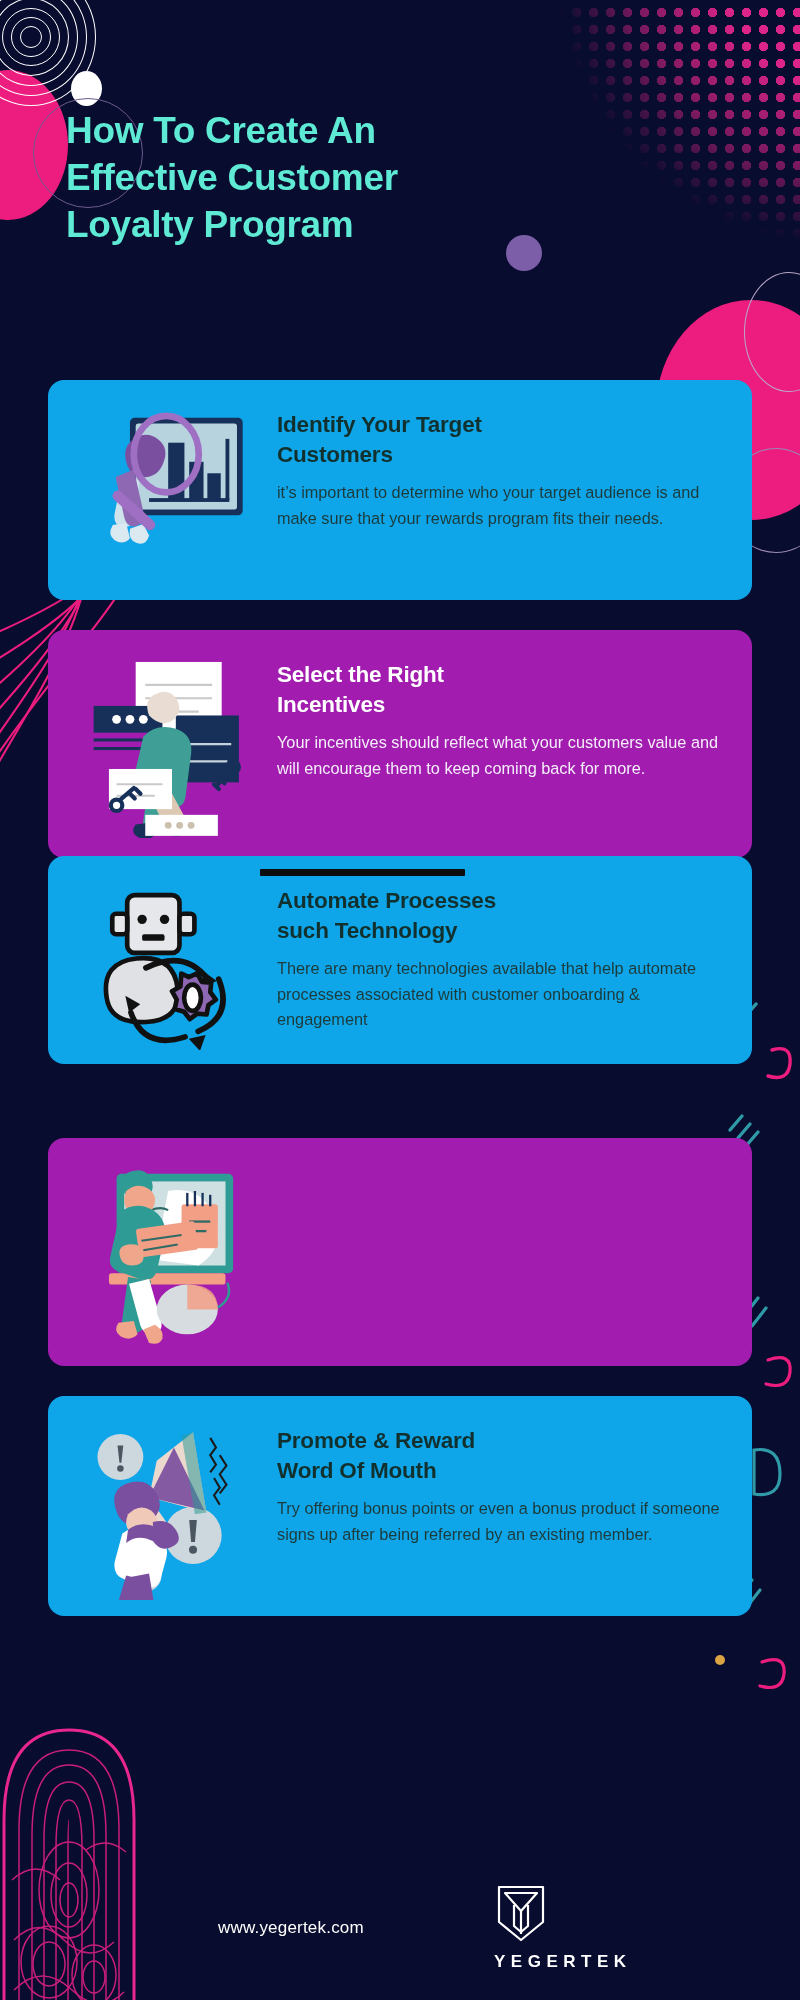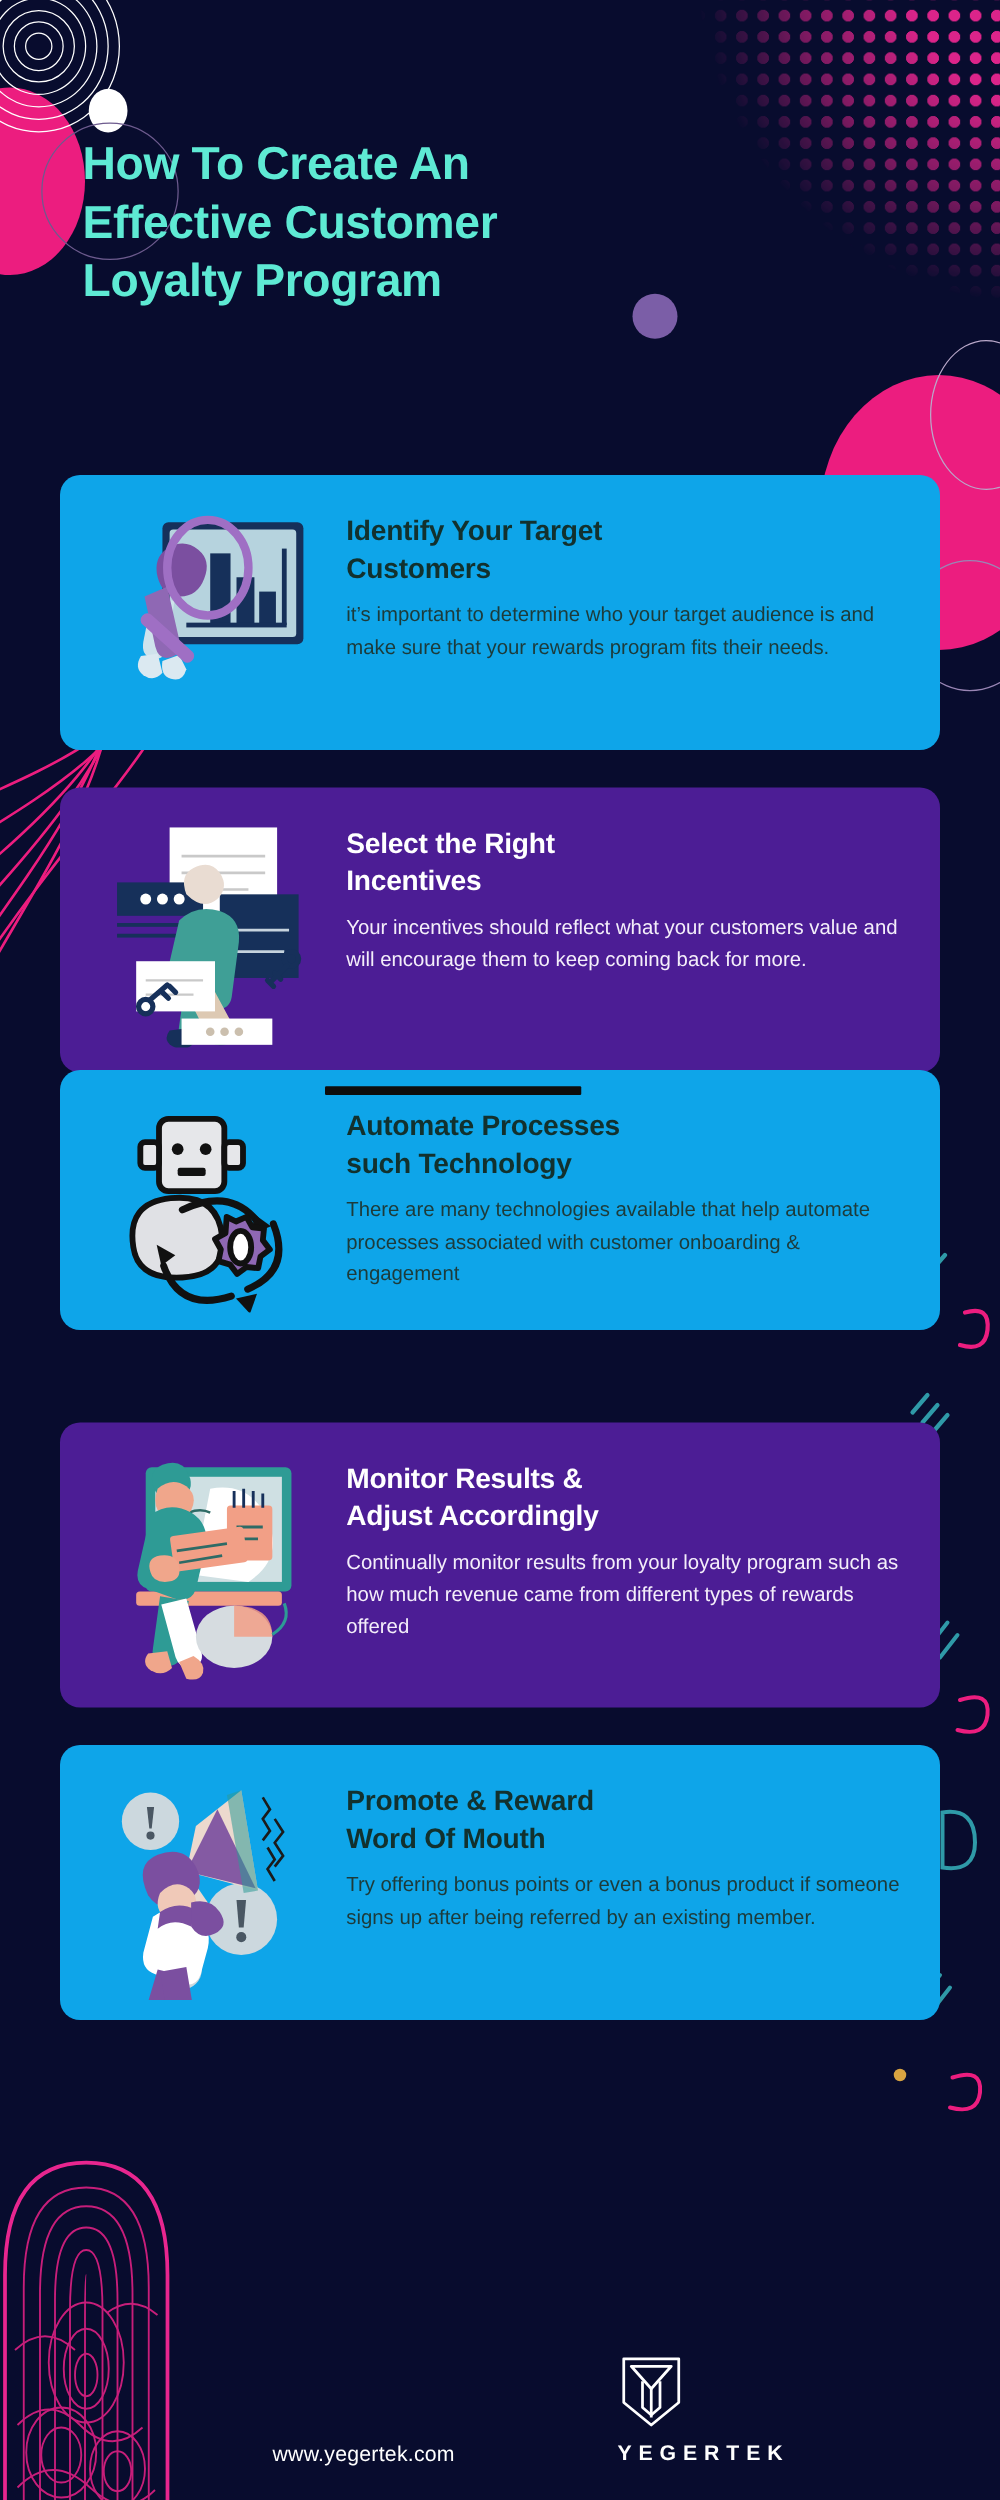--- a/index.html
+++ b/index.html
@@ -70,21 +70,21 @@
     letter-spacing:-0.3px;
   }
 
   
   .cards { position:absolute; left:0; top:0; width:800px; z-index:5; }
   .card {
     position:absolute; left:48px; width:704px; border-radius:16px;
     display:flex; align-items:flex-start; padding:26px 30px 26px 26px;
   }
   .card.light { background:#0ea5e9; }
-  .card.purple { background:#4c1d95; }
+  .card.purple { background:#a21caf; }
 
   .card-art { width:195px; flex:0 0 195px; display:flex; align-items:center; justify-content:center; }
   .card-body { flex:1; padding-left:8px; padding-top:4px; }
 
   .card-title {
     font-size:22.5px; font-weight:bold; line-height:1.33; letter-spacing:-0.2px;
     margin-bottom:10px;
   }
   .card.light .card-title { color:#12312e; }
   .card.purple .card-title { color:#ffffff; }
@@ -98,21 +98,21 @@
     background:#0d0d0d; border-radius:1px;
   }
 
   
   .footer {
     position:absolute; left:0; bottom:0; width:800px; height:140px; z-index:6;
     display:flex; align-items:center;
   }
   .footer-url {
     position:absolute; left:218px; top:58px;
-    color:#ffffff; font-size:17px; letter-spacing:.2px;margin-top:36px;
+    color:#ffffff; font-size:17px; letter-spacing:.2px;
   }
   .logo-wrap { position:absolute; left:494px; top:22px; width:180px; text-align:left; }
   .logo-name {
     color:#ffffff; font-size:17px; font-weight:bold; letter-spacing:5.5px;
     margin-top:4px; font-family:"Liberation Sans", sans-serif;
   }
 </style>
 </head>
 <body>
 
@@ -356,27 +356,20 @@
         <path d="M36 98 q-4 -12 8 -14 q14 -2 16 10 q2 12 -12 12 q-10 0 -12 -8 z" fill="#f0a68b"></path>
         <path d="M44 118 l-6 44 q-2 12 10 14 q12 2 14 -10 l6 -44 z" fill="#2e9b95"></path>
         <path d="M66 120 l12 42 q4 12 -6 15 q-11 3 -15 -8 l-12 -44 z" fill="#ffffff"></path>
         <path d="M34 166 q-6 8 2 14 q10 6 18 -2 l-4 -14 z" fill="#f0a68b"></path>
         <path d="M72 168 q10 6 8 14 q-3 8 -14 5 l-6 -14 z" fill="#f0a68b"></path>
         <ellipse cx="106" cy="152" rx="32" ry="26" fill="#d6dce0"></ellipse>
         <path d="M106 126 q32 0 32 26 l-32 0 z" fill="#f29f86" opacity=".85"></path>
         <path d="M138 150 q16 -10 10 -26" fill="none" stroke="#2e9b95" stroke-width="2.6"></path>
       </svg>
     </div>
-    <div class="card-body">
-      <div class="card-title">
-        <span>Monitor Results &amp;</span><br>
-        <span>Adjust Accordingly</span>
-      </div>
-      <div class="card-text">Continually monitor results from your loyalty program such as how much revenue came from different types of rewards offered</div>
-    </div>
   </div>
 
   <div class="card light" style="top:1396px; height:220px;">
     <div class="card-art">
       <svg viewBox="0 0 180 185" width="172" height="178">
         <circle cx="36" cy="36" r="24" fill="#ccd8de"></circle>
         <path d="M33 24 l6 0 l-2 18 l-2 0 z" fill="#4a5763"></path>
           <circle cx="36" cy="48" r="3.4" fill="#4a5763"></circle>
         <circle cx="112" cy="118" r="30" fill="#ccd8de"></circle>
         <path d="M108 102 l8 0 l-2 23 l-4 0 z" fill="#4a5763"></path>

